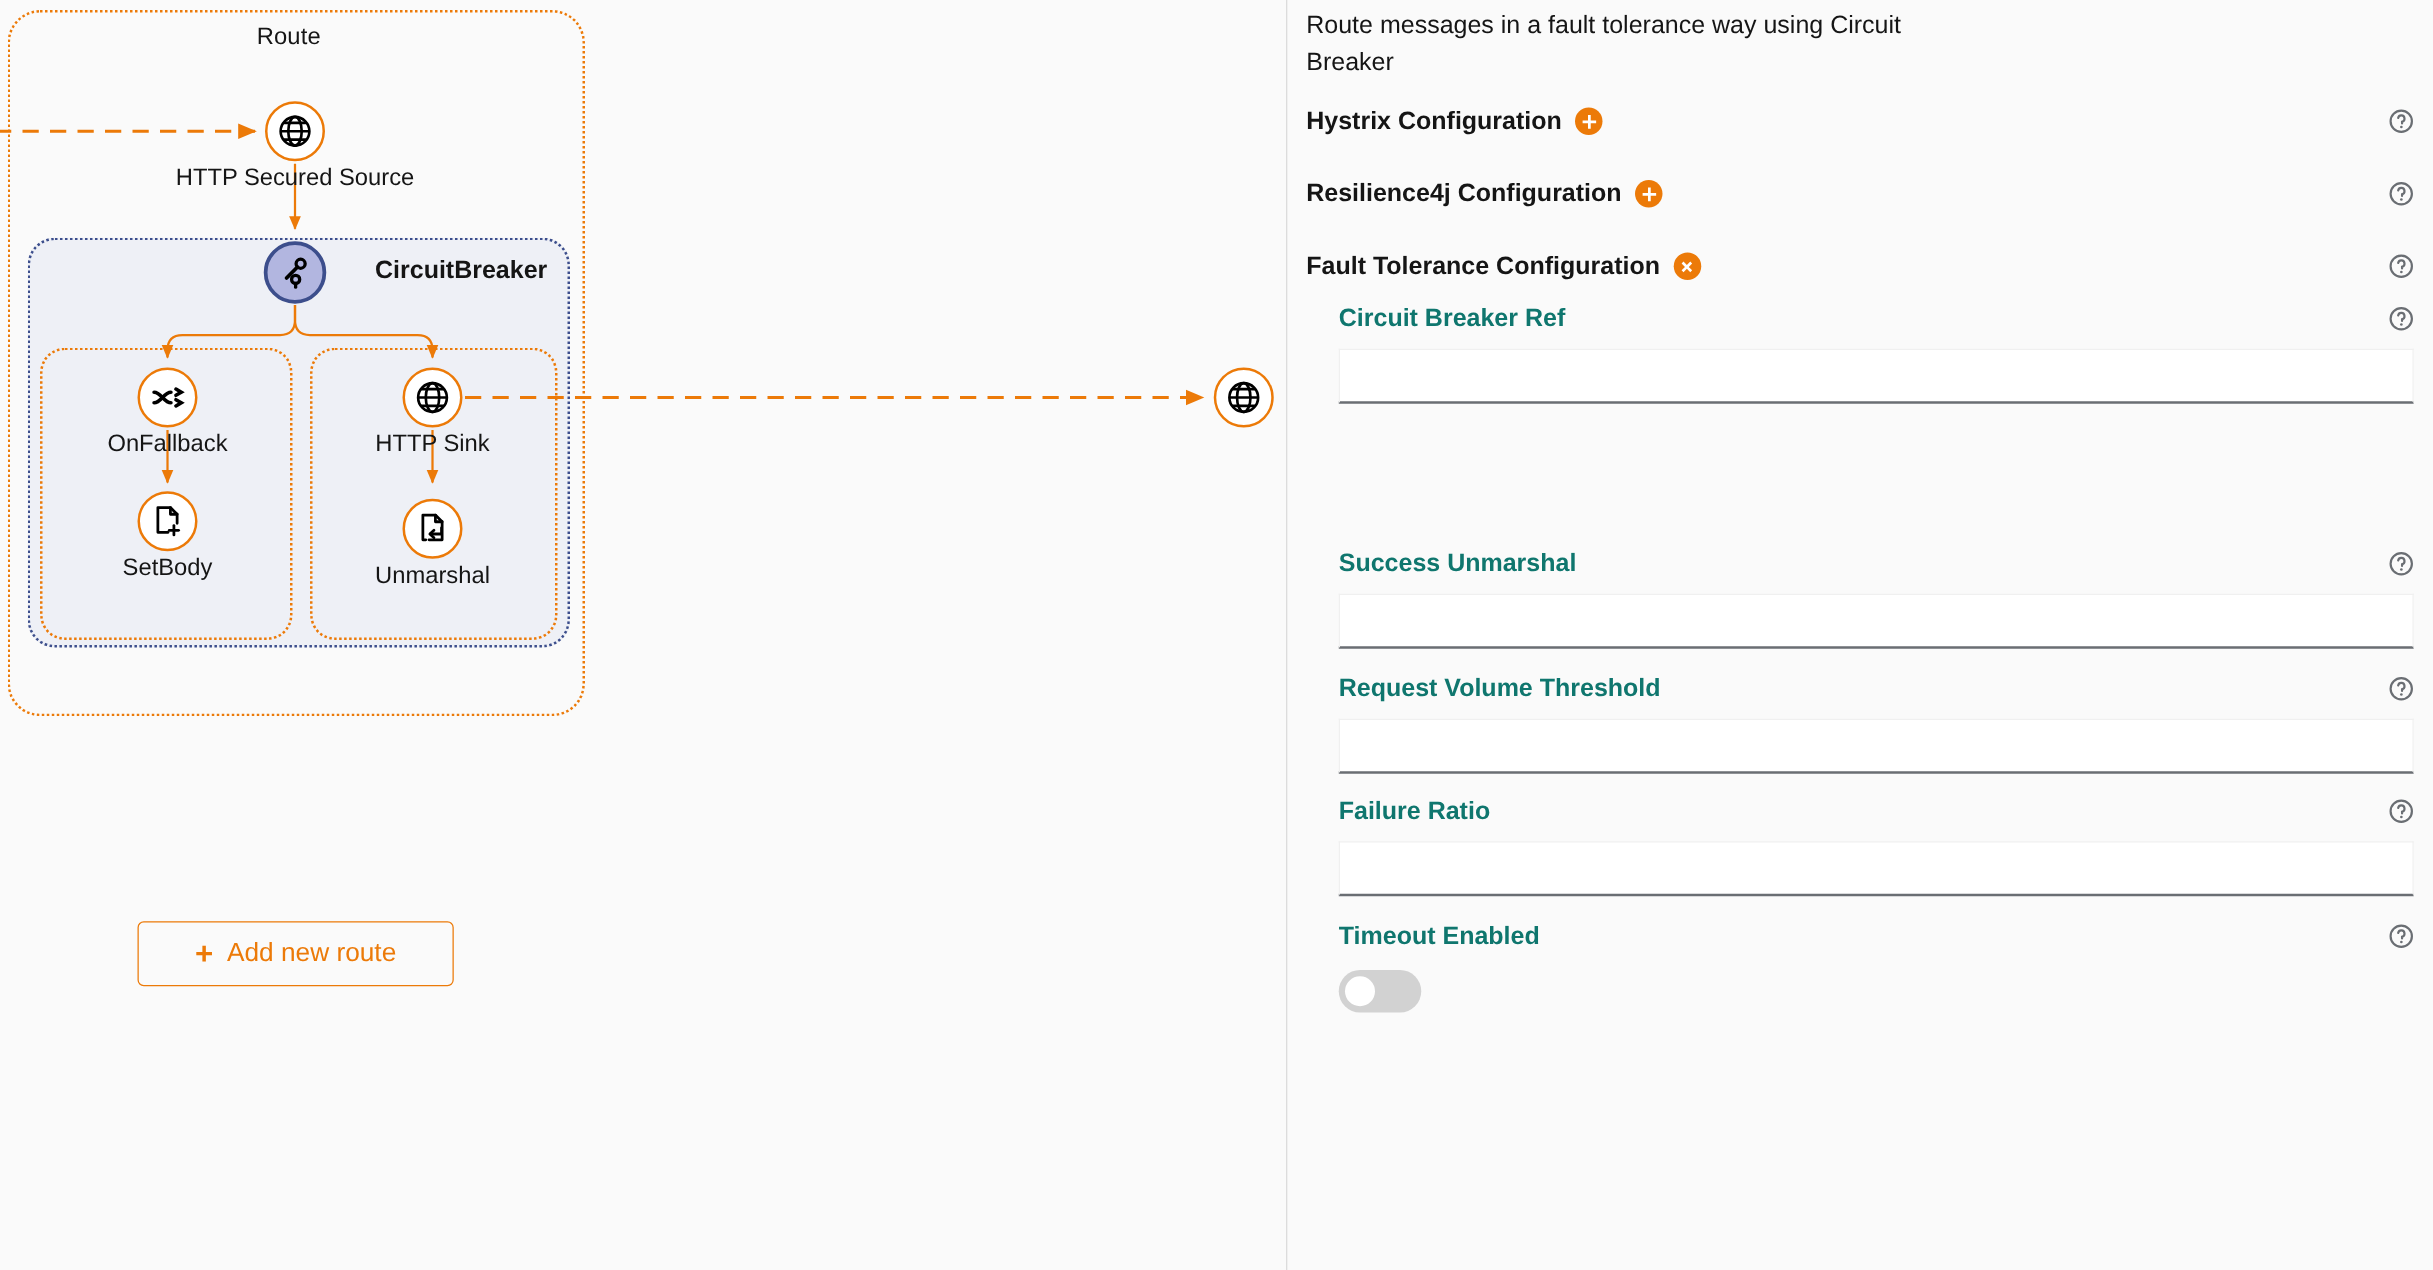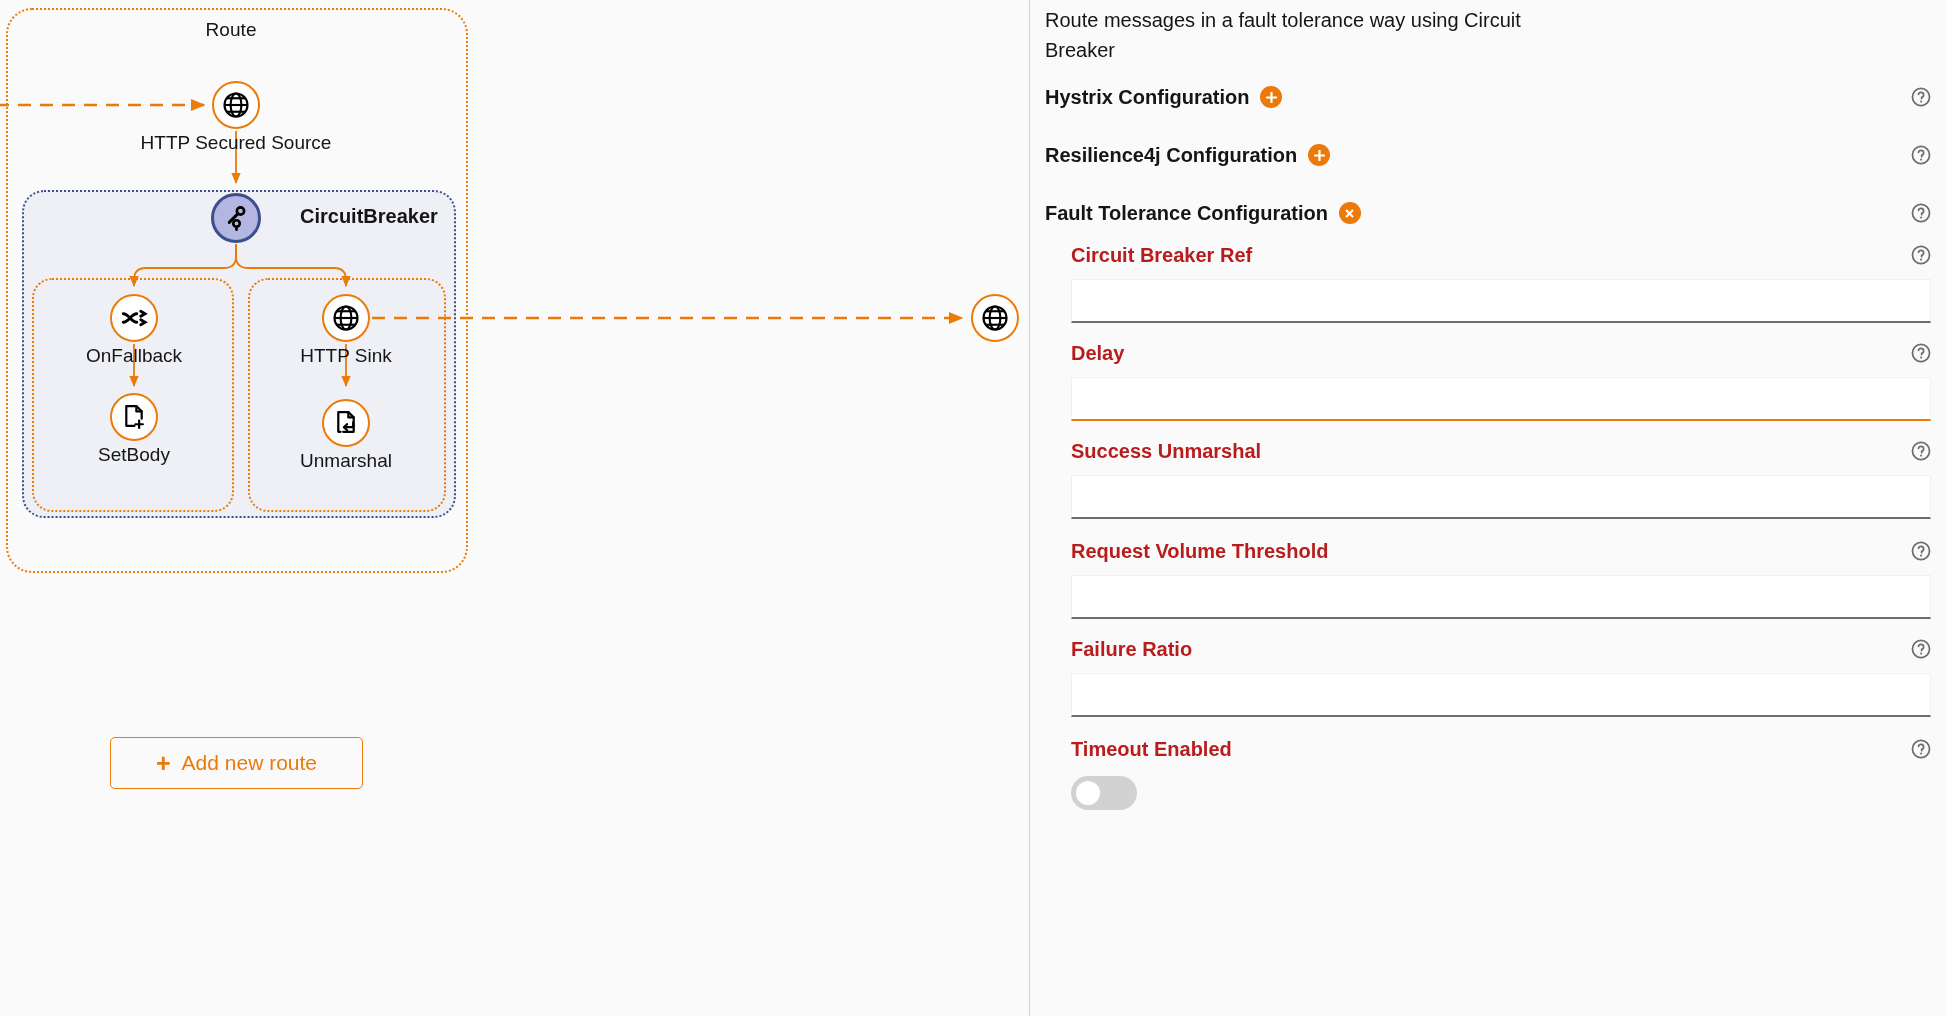--- a/index.html
+++ b/index.html
@@ -108,21 +108,21 @@
   .badge svg{display:block;}
   .help{
     position:absolute;right:-1px;top:50%;transform:translateY(-50%);
     width:22px;height:22px;cursor:pointer;
   }
   .help svg{display:block;}
 
   .field{position:absolute;left:41px;width:860px;}
   .field-label{
     position:relative;height:28px;display:flex;align-items:center;
-    font-size:20px;font-weight:bold;color:#b91c1c;
+    font-size:20px;font-weight:bold;color:#0f766e;
   }
   .field-input{
     margin-top:10px;width:100%;height:44px;box-sizing:border-box;
     background:#ffffff;border:1px solid #f0f0f0;
     border-bottom:2px solid #6a6e73;
     font-size:18px;color:#151515;padding:0 10px;
     outline:none;border-radius:0;
     font-family:"Liberation Sans","DejaVu Sans",sans-serif;
   }
   .field-input.focused{border-bottom:2px solid #ec7a08;}
@@ -340,33 +340,20 @@
           <svg width="22" height="22" viewBox="0 0 24 24" fill="none" stroke="#6a6e73" stroke-width="1.9">
             <circle cx="12" cy="12" r="9.3"></circle>
             <path d="M9.3,9.1 a2.8,2.8 0 1 1 3.4,3.3 v1.5" stroke-linecap="round"></path>
             <circle cx="12.1" cy="17" r="1.15" fill="#6a6e73" stroke="none"></circle>
           </svg>
         </span>
       </div>
       <input class="field-input" type="text" value="" style="">
     </div>
 
-    <div class="field" style="top:339px;">
-      <div class="field-label">
-        <span>Delay</span>
-        <span class="help">
-          <svg width="22" height="22" viewBox="0 0 24 24" fill="none" stroke="#6a6e73" stroke-width="1.9">
-            <circle cx="12" cy="12" r="9.3"></circle>
-            <path d="M9.3,9.1 a2.8,2.8 0 1 1 3.4,3.3 v1.5" stroke-linecap="round"></path>
-            <circle cx="12.1" cy="17" r="1.15" fill="#6a6e73" stroke="none"></circle>
-          </svg>
-        </span>
-      </div>
-      <input class="field-input focused" type="text" value="" style="">
-    </div>
 
     <div class="field" style="top:437px;">
       <div class="field-label">
         <span>Success Unmarshal</span>
         <span class="help">
           <svg width="22" height="22" viewBox="0 0 24 24" fill="none" stroke="#6a6e73" stroke-width="1.9">
             <circle cx="12" cy="12" r="9.3"></circle>
             <path d="M9.3,9.1 a2.8,2.8 0 1 1 3.4,3.3 v1.5" stroke-linecap="round"></path>
             <circle cx="12.1" cy="17" r="1.15" fill="#6a6e73" stroke="none"></circle>
           </svg>

